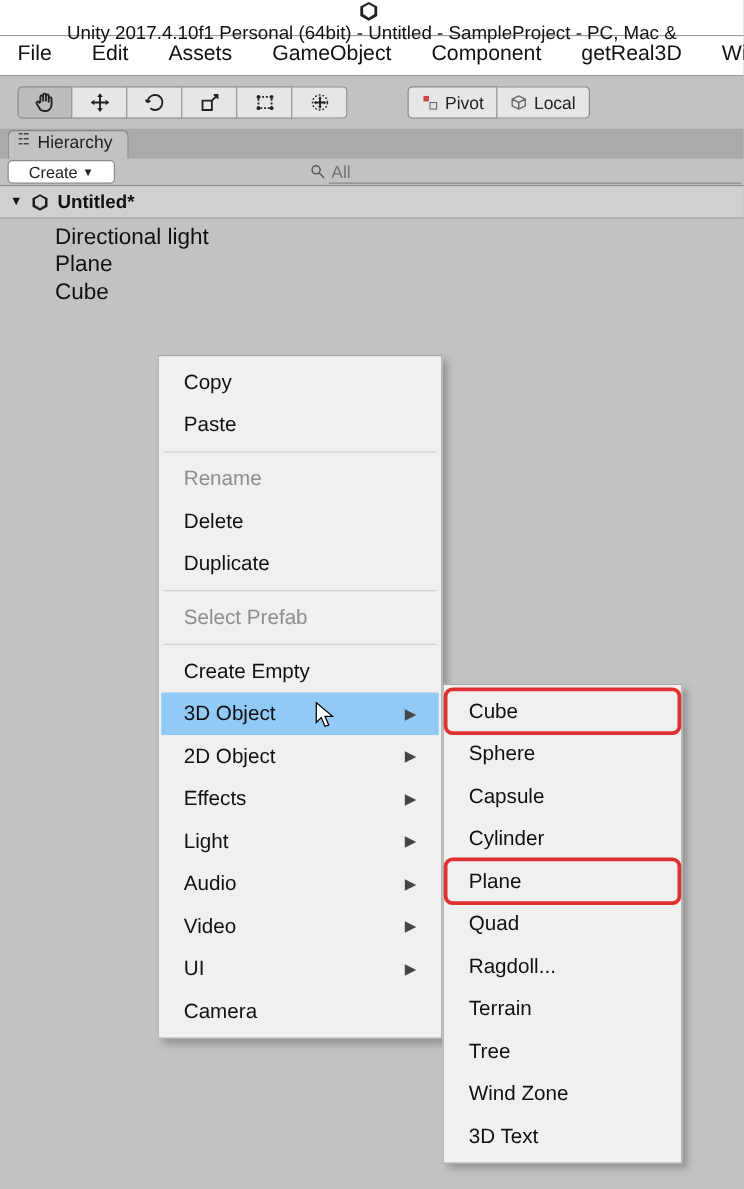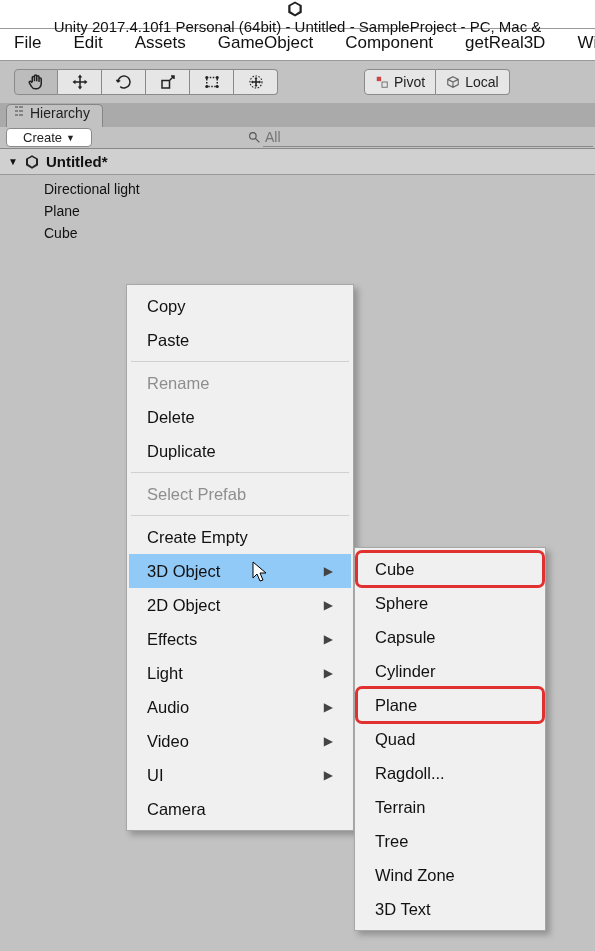--- a/index.html
+++ b/index.html
@@ -17,21 +17,21 @@
   
   .toolbar { background: #c2c2c2; height: 42px; display: flex; align-items: center; padding: 6px 14px; gap: 0; }
   .tool-group { display: flex; }
   .tool-btn { width: 44px; height: 26px; background: #e6e6e6; border: 1px solid #8a8a8a; display: flex; align-items: center; justify-content: center; color: #222; }
   .tool-btn + .tool-btn { border-left: none; }
   .tool-btn:first-child { border-radius: 4px 0 0 4px; }
   .tool-btn:last-child { border-radius: 0 4px 4px 0; }
   .tool-btn svg { width: 18px; height: 18px; }
   .tool-btn.active { background: #bcbcbc; }
 
-  .pivot-group { display: flex; margin-left: 86px; }
+  .pivot-group { display: flex; margin-left: 48px; }
   .pivot-btn { height: 26px; padding: 0 10px; background: #e6e6e6; border: 1px solid #8a8a8a; display: flex; align-items: center; gap: 5px; font-size: 14px; color: #222; }
   .pivot-btn + .pivot-btn { border-left: none; }
   .pivot-btn:first-child { border-radius: 4px 0 0 4px; }
   .pivot-btn:last-child { border-radius: 0 4px 4px 0; }
   .pivot-btn svg { width: 14px; height: 14px; }
 
   
   .tab-row { background: #aaaaaa; height: 24px; display: flex; align-items: flex-end; padding-left: 6px; }
   .tab { background: #c2c2c2; border: 1px solid #858585; border-bottom: none; border-radius: 5px 5px 0 0; height: 23px; display: flex; padding: 0 12px 0 6px; gap: 5px; font-size: 14px; color: #222; }
   .tab svg { width: 12px; height: 12px; }
@@ -45,21 +45,21 @@
   .search-input { border: none; border-bottom: 1px solid #888; background: transparent; font-size: 14px; color: #000000; height: 18px; width: 330px; padding-left: 2px; outline: none; }
 
   
   .scene-row { background: #d0d0d0; height: 26px; display: flex; align-items: center; padding-left: 8px; gap: 6px; border-bottom: 1px solid #999; }
   .scene-row .tri { font-size: 10px; color: #111; }
   .scene-row .unity-icon { width: 16px; height: 16px; }
   .scene-row .scene-name { font-size: 15px; font-weight: bold; color: #111; }
 
   
   .hier-list { background: #c2c2c2; padding: 3px 0 0 44px; }
-  .hier-item { font-size: 14px; color: #111; line-height: 22px; }
+  .hier-item { font-size: 18px; color: #111; line-height: 22px; }
 
   
   .ctx-menu { position: absolute; background: #f0f0f0; border: 1px solid #a7a7a7; box-shadow: 4px 4px 6px rgba(0,0,0,0.25); padding: 4px 2px; }
   .ctx-item { height: 34px; display: flex; align-items: center; padding: 0 18px 0 18px; font-size: 16.5px; color: #111; justify-content: space-between; position: relative; }
   .ctx-item.disabled { color: #8e8e8e; }
   .ctx-item.highlight { background: #91c9f7; }
   .ctx-item .arrow { font-size: 12px; color: #444; }
   .ctx-sep { height: 1px; background: #d0d0d0; margin: 4px 2px; }
   .ctx-item.red-highlight::after {
     content: ""; position: absolute; left: -2px; right: -2px; top: -2px; bottom: -2px;

